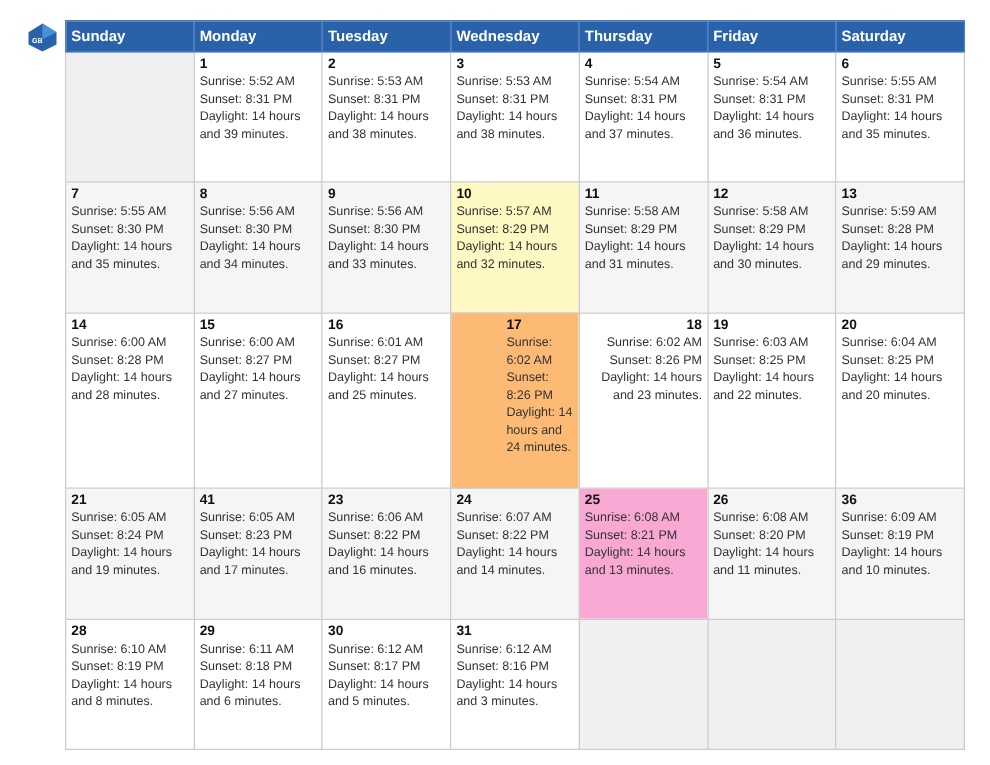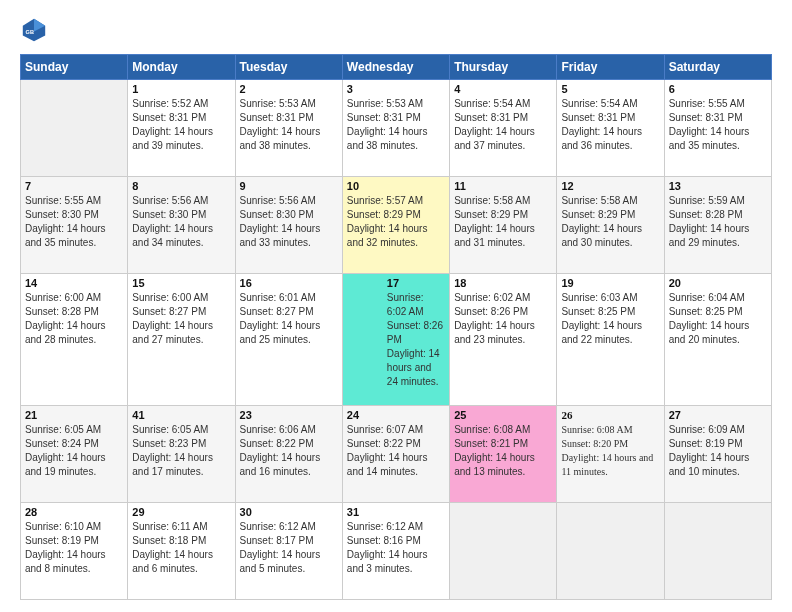--- a/index.html
+++ b/index.html
@@ -8,21 +8,20 @@
       background: #fff;
       width: 792px;
       height: 612px;
       overflow: hidden;
     }
     .page {
       width: 792px;
       height: 612px;
       padding: 16px 20px 12px 20px;
       display: flex;
-      flex-direction: column;
     }
     .header {
       display: flex;
       justify-content: space-between;
       align-items: flex-start;
       margin-bottom: 10px;
     }
     .logo {
       display: flex;
       align-items: center;
@@ -200,25 +199,25 @@
           <span class="cell-text">Sunrise: 6:00 AM<br>Sunset: 8:28 PM<br>Daylight: 14 hours and 28 minutes.</span>
         </td>
           <td style="background: rgb(255, 255, 255);">
           <span class="day-number">15</span>
           <span class="cell-text">Sunrise: 6:00 AM<br>Sunset: 8:27 PM<br>Daylight: 14 hours and 27 minutes.</span>
         </td>
           <td style="background: rgb(255, 255, 255);">
           <span class="day-number">16</span>
           <span class="cell-text">Sunrise: 6:01 AM<br>Sunset: 8:27 PM<br>Daylight: 14 hours and 25 minutes.</span>
         </td>
-          <td style="background: #5eead4; padding-left: 44px;">
+          <td style="background: #fdba74; padding-left: 44px;">
           <span class="day-number">17</span>
           <span class="cell-text">Sunrise: 6:02 AM<br>Sunset: 8:26 PM<br>Daylight: 14 hours and 24 minutes.</span>
         </td>
-          <td style="background: rgb(255, 255, 255);">
+          <td style="background: rgb(255, 255, 255); text-align: right;">
           <span class="day-number">18</span>
           <span class="cell-text">Sunrise: 6:02 AM<br>Sunset: 8:26 PM<br>Daylight: 14 hours and 23 minutes.</span>
         </td>
           <td style="background: rgb(255, 255, 255);">
           <span class="day-number">19</span>
           <span class="cell-text">Sunrise: 6:03 AM<br>Sunset: 8:25 PM<br>Daylight: 14 hours and 22 minutes.</span>
         </td>
           <td style="background: rgb(255, 255, 255);">
           <span class="day-number">20</span>
           <span class="cell-text">Sunrise: 6:04 AM<br>Sunset: 8:25 PM<br>Daylight: 14 hours and 20 minutes.</span>
@@ -238,26 +237,26 @@
           <span class="cell-text">Sunrise: 6:06 AM<br>Sunset: 8:22 PM<br>Daylight: 14 hours and 16 minutes.</span>
         </td>
           <td style="background: rgb(245, 245, 245);">
           <span class="day-number">24</span>
           <span class="cell-text">Sunrise: 6:07 AM<br>Sunset: 8:22 PM<br>Daylight: 14 hours and 14 minutes.</span>
         </td>
           <td style="background: #f9a8d4; margin-top: 40px;">
           <span class="day-number">25</span>
           <span class="cell-text">Sunrise: 6:08 AM<br>Sunset: 8:21 PM<br>Daylight: 14 hours and 13 minutes.</span>
         </td>
-          <td style="background: rgb(245, 245, 245); font-family: Liberation Serif, serif;">
+          <td style="background: rgb(245, 245, 245);">
           <span class="day-number">26</span>
           <span class="cell-text">Sunrise: 6:08 AM<br>Sunset: 8:20 PM<br>Daylight: 14 hours and 11 minutes.</span>
         </td>
           <td style="background: rgb(245, 245, 245);">
-          <span class="day-number">27</span>
+          <span class="day-number">36</span>
           <span class="cell-text">Sunrise: 6:09 AM<br>Sunset: 8:19 PM<br>Daylight: 14 hours and 10 minutes.</span>
         </td>
         </tr>
         <tr>
           <td style="background: rgb(255, 255, 255);">
           <span class="day-number">28</span>
           <span class="cell-text">Sunrise: 6:10 AM<br>Sunset: 8:19 PM<br>Daylight: 14 hours and 8 minutes.</span>
         </td>
           <td style="background: rgb(255, 255, 255);">
           <span class="day-number">29</span>

